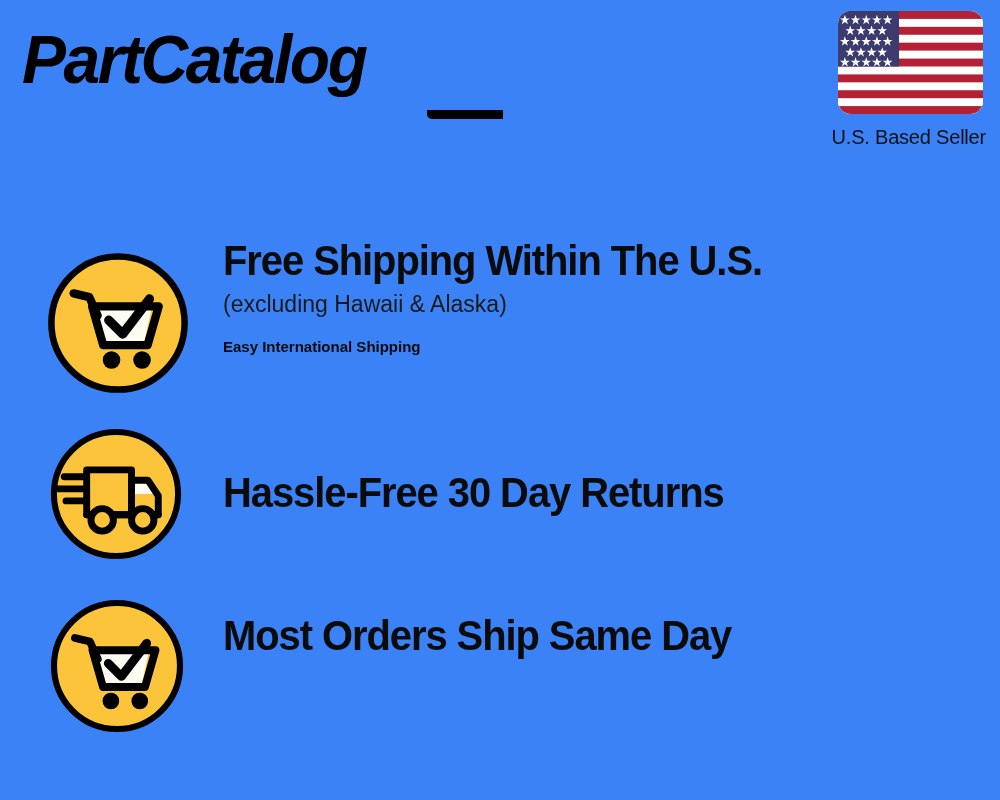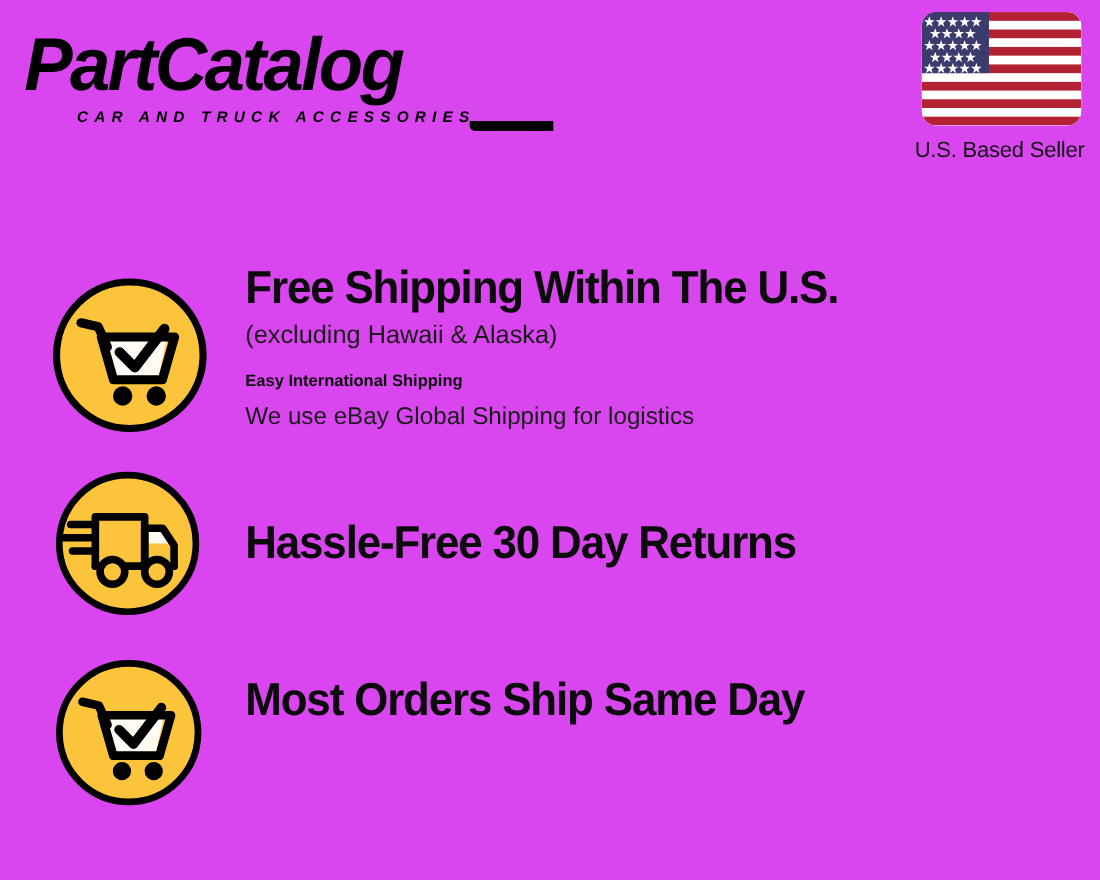--- a/index.html
+++ b/index.html
@@ -4,21 +4,21 @@
 <style>
   html, body {
     margin: 0;
     padding: 0;
     background: #ffffff;
   }
   #page {
     position: relative;
     width: 1000px;
     height: 800px;
-    background: #d946ef;
+    background: #3b82f6;
     overflow: hidden;
     font-family: "Liberation Sans", sans-serif;
     color: #111111;
   }
 
   
   #brand-logo {
     position: absolute;
     left: 22px;
     top: 24px;
@@ -148,21 +148,20 @@
   #icon-same-day { left: 47px; top: 596px; width: 140px; height: 140px; }
   #text-same-day  { top: 611px; }
 </style>
 </head>
 <body>
 
 <div id="page">
 
   <div id="brand-logo">
     <div id="brand-wordmark">PartCatalog</div>
-    <div id="brand-tagline">CAR AND TRUCK ACCESSORIES</div>
     <div id="brand-swash"></div>
   </div>
 
   <div id="us-flag">
     <svg viewBox="0 0 190 134" preserveAspectRatio="none" aria-hidden="true">
       <rect x="0" y="0" width="190" height="134" fill="#FFFFFF"></rect>
       <g fill="#B22234">
         <rect x="0" y="0" width="190" height="10.31"></rect>
         <rect x="0" y="20.6" width="190" height="10.31"></rect>
         <rect x="0" y="41.2" width="190" height="10.31"></rect>
@@ -226,21 +225,20 @@
         <path d="M70 77 L85 92 L114 54" fill="none" stroke="#000000" stroke-width="10" stroke-linecap="round" stroke-linejoin="round"></path>
 
         <circle cx="73" cy="120" r="9.5" fill="#000000"></circle>
         <circle cx="106" cy="120" r="9.5" fill="#000000"></circle>
       </svg>
     </div>
     <div class="feature-text" id="text-free-shipping">
       <div class="feature-heading">Free Shipping Within The U.S.</div>
       <div class="feature-note">(excluding Hawaii &amp; Alaska)</div>
       <div class="feature-sub-bold">Easy International Shipping</div>
-      <div class="feature-sub">We use eBay Global Shipping for logistics</div>
     </div>
   </div>
 
   <div class="feature-row">
     <div class="feature-icon" id="icon-fast-returns">
       <svg viewBox="0 0 160 160" aria-hidden="true">
         <circle cx="80" cy="80" r="72" fill="#FBC43A" stroke="#000000" stroke-width="7"></circle>
 
         <path d="M102 64 L116 64 L124 80 L102 80 Z" fill="#FDFBF2"></path>
 

